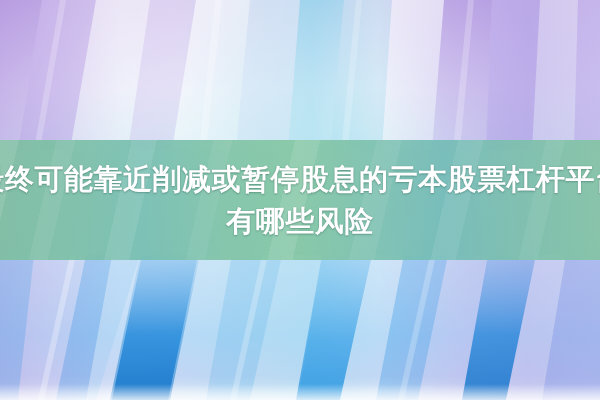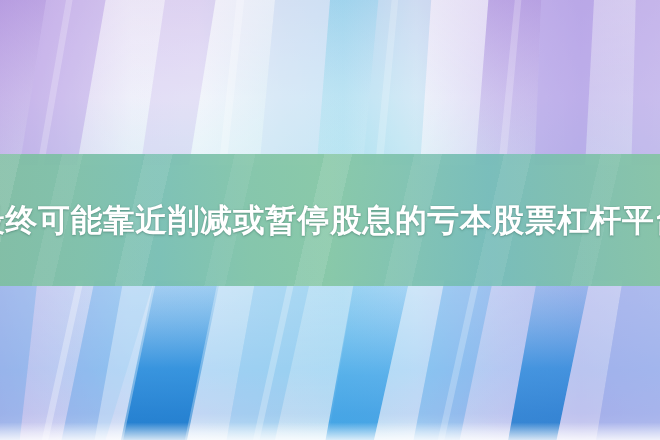--- a/index.html
+++ b/index.html
@@ -236,18 +236,19 @@
         <polygon points="262,255 268,255 236,400 230,400" fill="#ffffff" opacity="0.26"></polygon>
         <polygon points="430,255 436,255 404,400 398,400" fill="#ffffff" opacity="0.24"></polygon>
       </g>
     </svg>
   </div>
 
   <div class="green-band"></div>
 
   <div class="headline">
     <div class="headline-line">最终可能靠近削减或暂停股息的亏本股票杠杆平台</div>
+    <div class="headline-line">有哪些风险</div>
   </div>
 
   <div class="bottom-haze"></div>
   <div class="watermark"></div>
 
 </div>
 
 </body></html>

